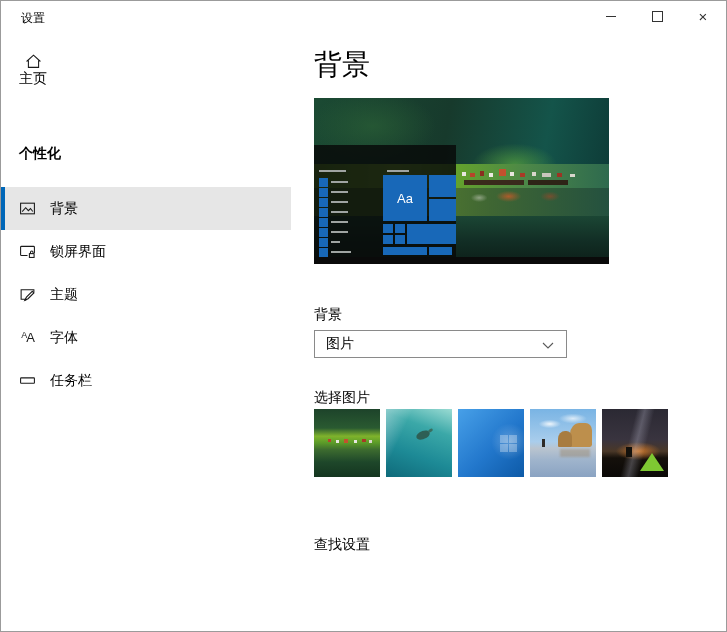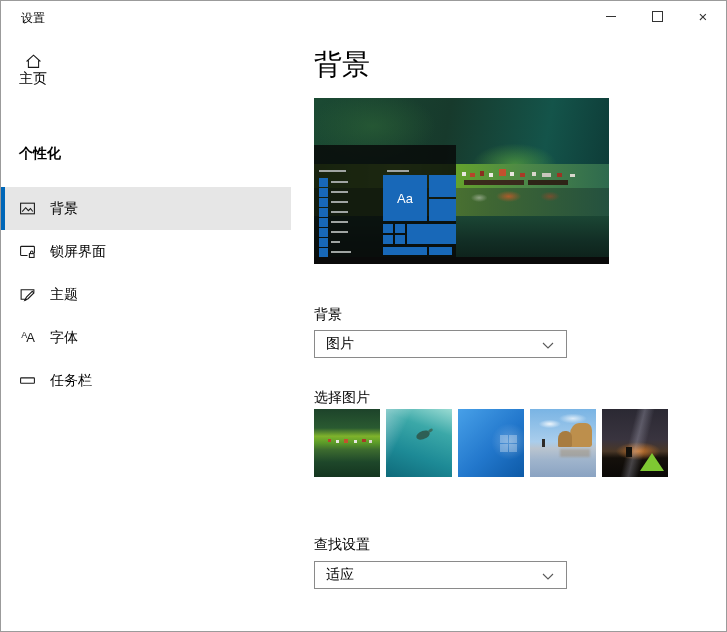--- a/index.html
+++ b/index.html
@@ -290,24 +290,16 @@
           <i style="left:30px;top:40px;width:30px;height:8px;background:rgba(150,120,80,.35);filter:blur(1px)"></i>
         </div>
         <div class="thumb t-night">
           <i style="left:38px;top:44px;width:24px;height:18px;background:#7ec832;clip-path:polygon(50% 0,0 100%,100% 100%);filter:blur(.4px)"></i>
           <i style="left:24px;top:38px;width:6px;height:10px;background:#12100c"></i>
         </div>
       </div>
 
 
       <div class="field-label" style="top:503px">查找设置</div>
-      <div class="dropdown" style="top:528px">
-        <span>适应</span>
-        <span class="chev">
-          <svg width="12" height="7" viewBox="0 0 12 7" fill="none" stroke="#5a5a5a" stroke-width="1.1">
-            <path d="M1 1 L6 6 L11 1"></path>
-          </svg>
-        </span>
-      </div>
 
     </div>
   </div>
 </div>
 
 </body></html>

